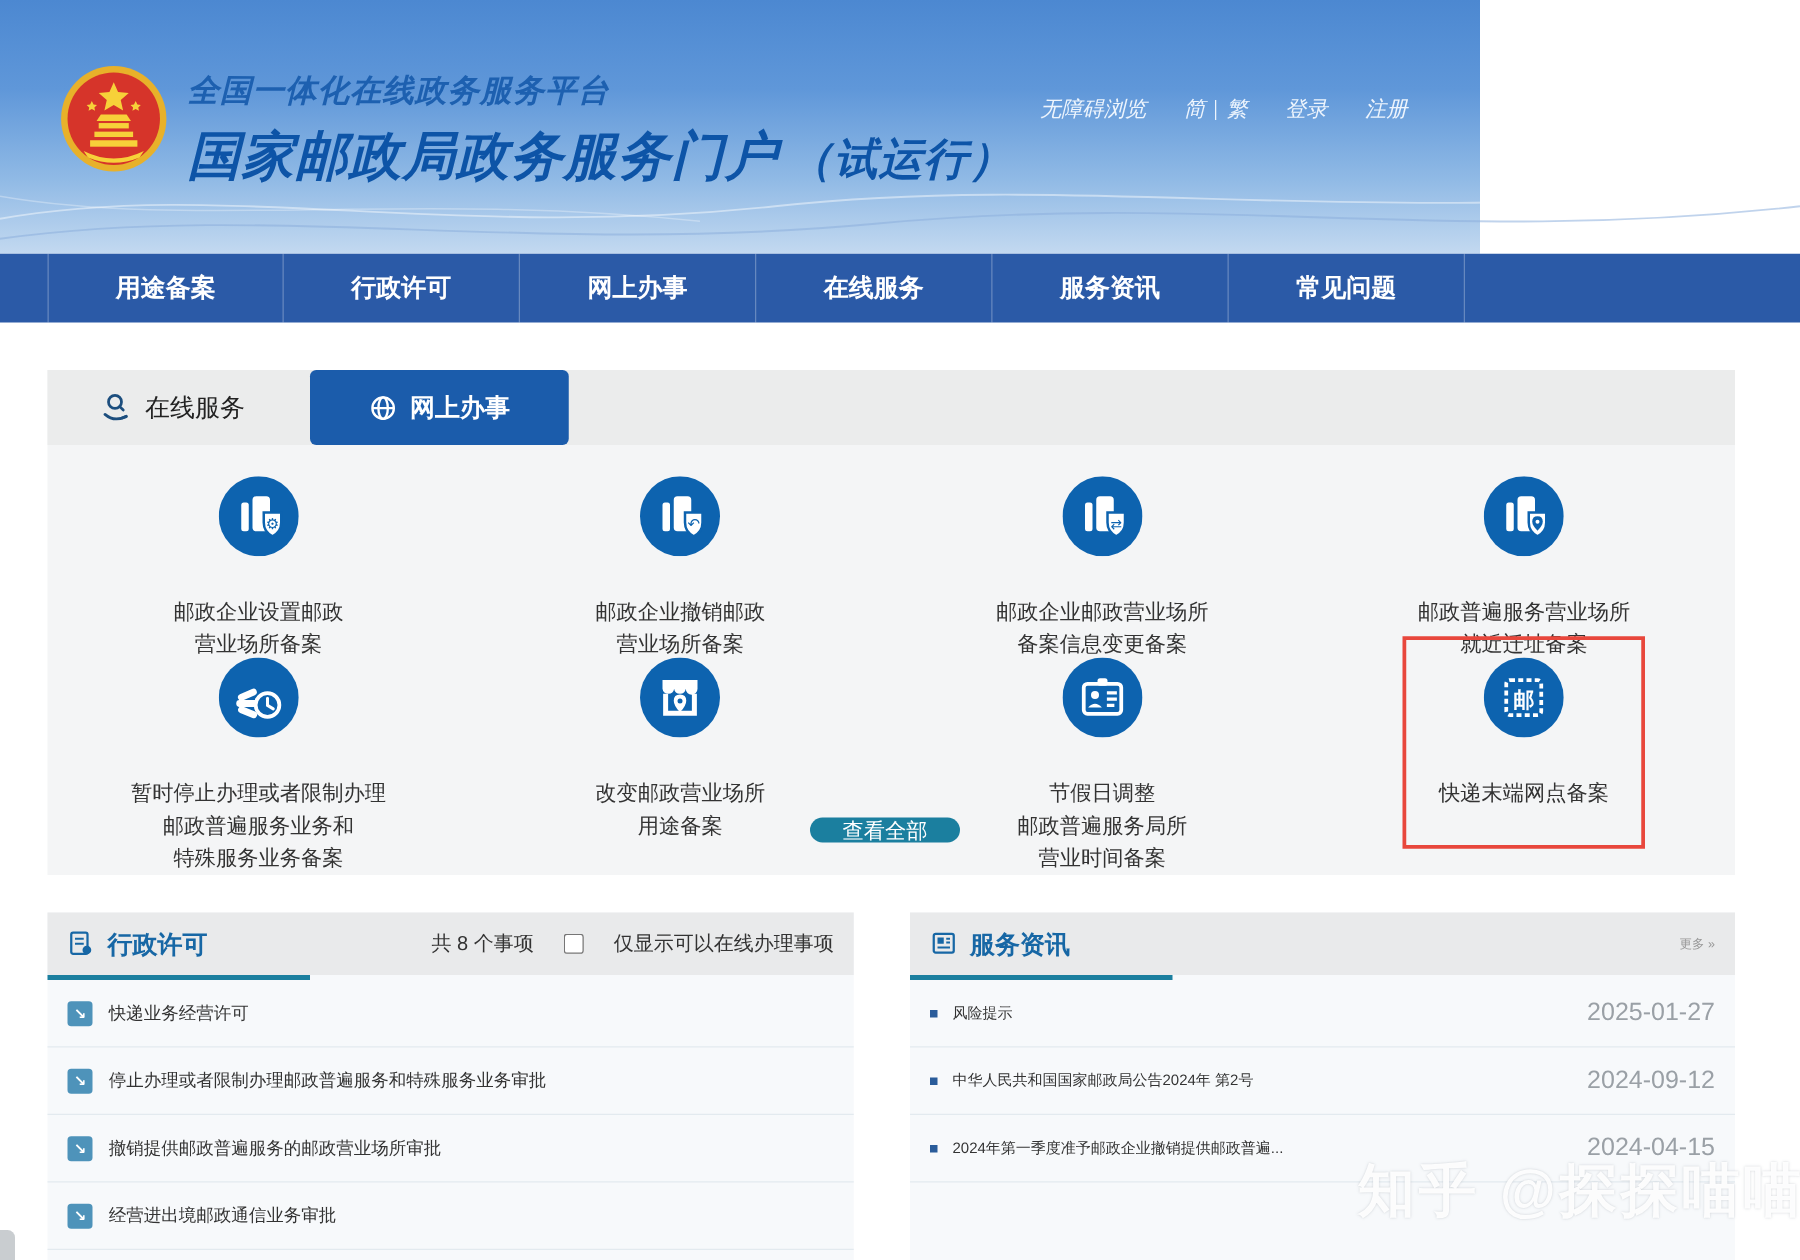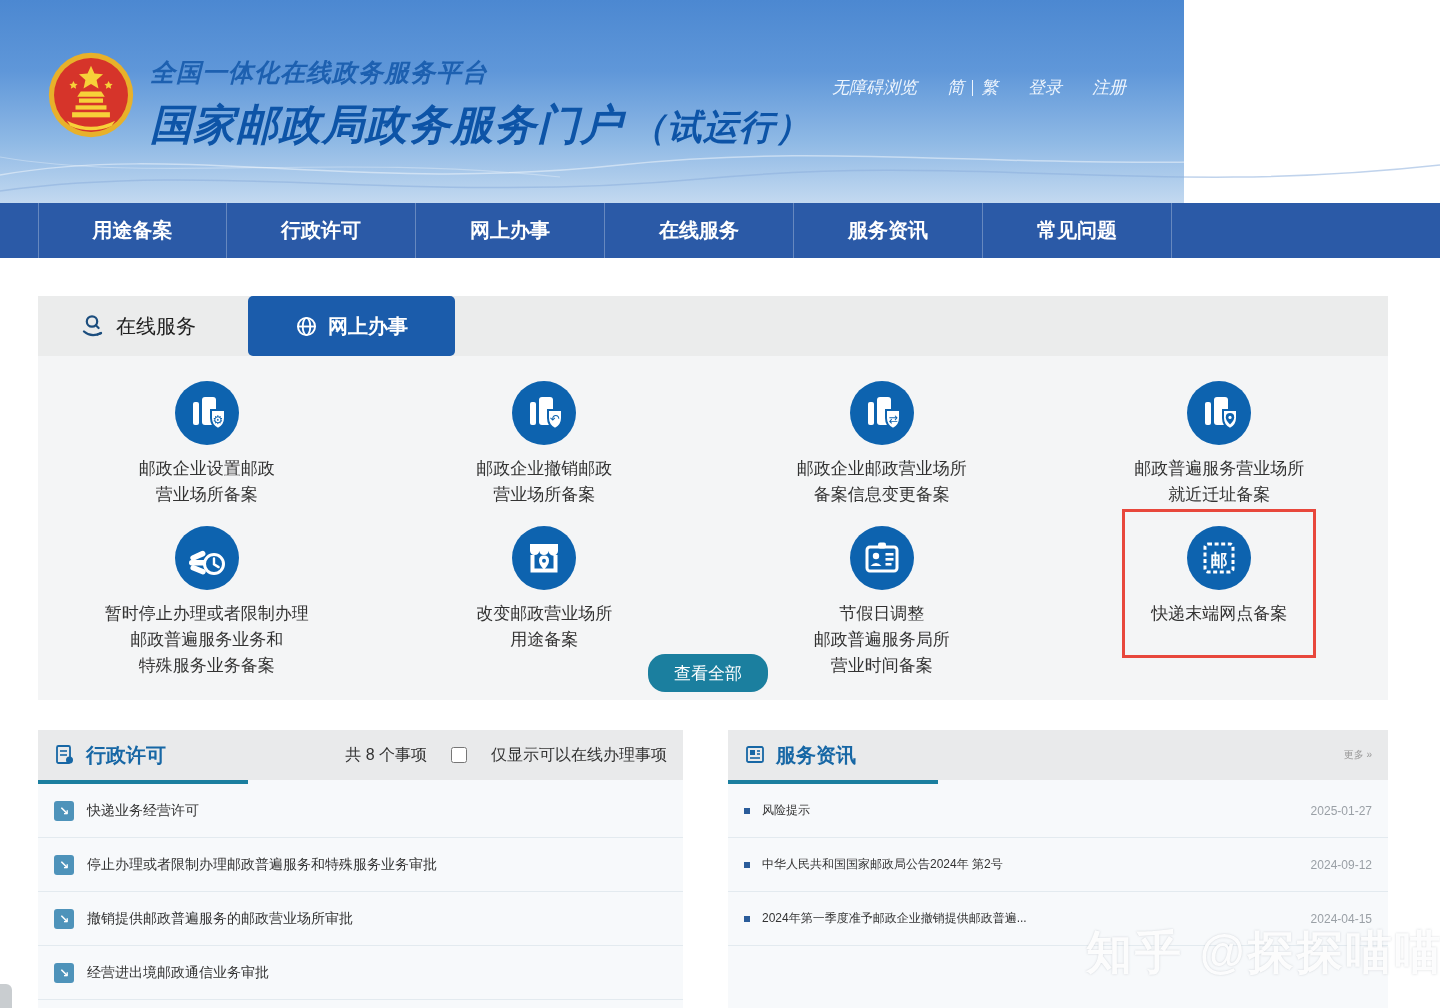--- a/index.html
+++ b/index.html
@@ -34,23 +34,23 @@
     font-size:20px; color:#222; cursor:pointer; }
   .tab-active { position:absolute; left:210px; top:0; width:207px; height:60px; background:#1b5cab; border-radius:5px;
     display:flex; align-items:center; justify-content:center; gap:10px; color:#fff; font-size:20px; font-weight:bold; cursor:pointer; }
 
   .svc-row { position:absolute; left:0; width:1350px; display:flex; }
   .svc-row1 { top:85px; }
   .svc-row2 { top:230px; }
   .svc-cell { flex:1; text-align:center; cursor:pointer; }
   .svc-inner { display:inline-block; }
   .svc-inner.highlighted { border:3px solid #e8473c; padding:14px 26px 28px; margin-top:-17px; }
-  .svc-label { margin-top:7px; font-size:17px; line-height:26px; color:#333; white-space:pre-line; }
-
-  .view-all { position:absolute; left:610px; top:358px; width:120px; height:38px; border-radius:17px;
+  .svc-label { margin-top:27px; font-size:17px; line-height:26px; color:#333; white-space:pre-line; }
+
+  .view-all { position:absolute; left:610px; top:358px; width:120px; height:20px; border-radius:17px;
     background:#1b7f9f; color:#fff; font-size:17px; border:none; display:flex; align-items:center; justify-content:center; cursor:pointer; }
 
   
   .panel { position:absolute; top:730px; height:278px; background:#f7f9fb; }
   .panel-left { left:38px; width:645px; }
   .panel-right { left:728px; width:660px; }
   .panel-header { position:relative; height:50px; background:#e9eaeb; display:flex; align-items:center; padding:0 16px; }
   .panel-title-wrap { display:flex; align-items:center; gap:10px; }
   .panel-title { font-size:20px; font-weight:bold; color:#1767a5; }
   .panel-underline { position:absolute; left:0; top:50px; width:210px; height:4px; background:#1b7f9f; }
@@ -58,21 +58,21 @@
   .panel-header-right input { width:16px; height:16px; cursor:pointer; }
   .more-link { margin-left:auto; font-size:10px; color:#999; cursor:pointer; text-decoration:none; }
 
   .panel-body { padding-top:4px; }
   .list-row { height:54px; display:flex; align-items:center; padding:0 16px; border-bottom:1px solid #e3eaef; cursor:pointer; }
   .arrow-chip { width:20px; height:20px; border-radius:3px; background:#4e93ba; color:#fff; font-size:12px; font-weight:bold;
     display:flex; align-items:center; justify-content:center; margin-right:13px; flex:none; }
   .list-text { font-size:14px; color:#333; white-space:nowrap; }
   .news-bullet { width:6px; height:6px; background:#2a5c9a; margin-right:12px; flex:none; }
   .news-title { font-size:12px; color:#333; flex:1; white-space:nowrap; overflow:hidden; }
-  .news-date { font-size:12px; color:#9aa0a6; margin-left:14px; flex:none;text-align:right; }
+  .news-date { font-size:20px; color:#9aa0a6; margin-left:14px; flex:none;text-align:right; }
 
   .watermark { position:absolute; left:1086px; top:922px; font-size:46px; font-weight:bold; letter-spacing:3px;
     color:rgba(255,255,255,.93); text-shadow:0 0 2px rgba(120,130,140,.35); white-space:nowrap; z-index:30; pointer-events:none; }
   .corner-tab { position:absolute; left:0; top:984px; width:12px; height:34px; background:#c9cdd0; border-radius:0 6px 6px 0; }
 </style>
 </head>
 <body>
 
 <div class="page">
 

